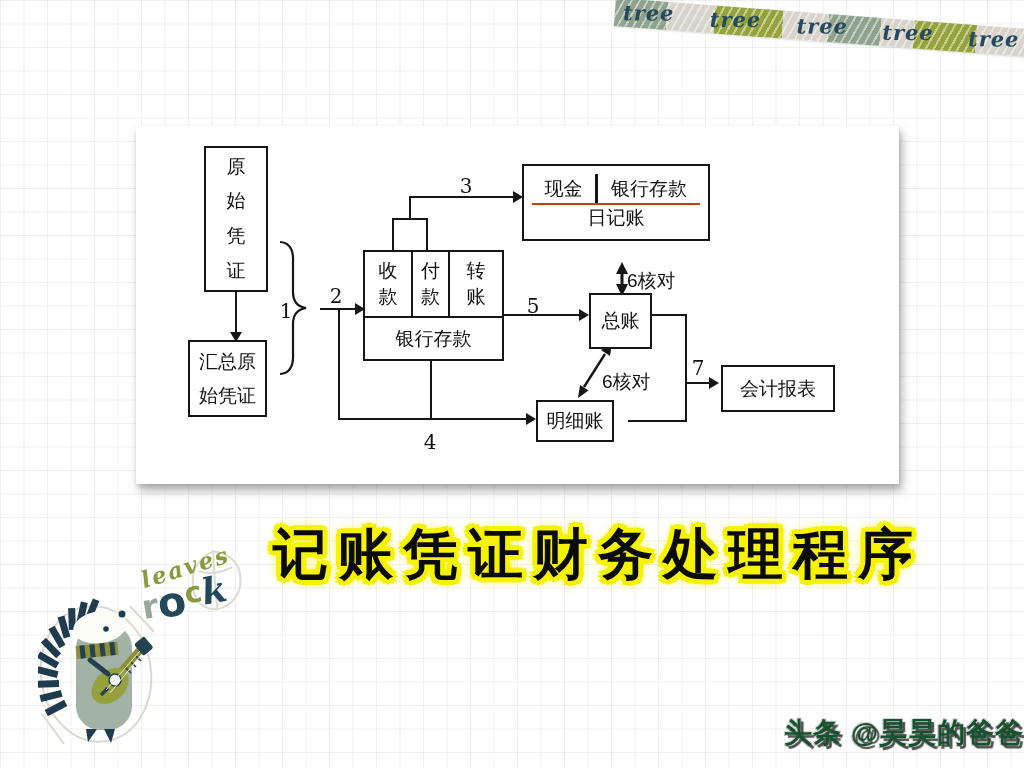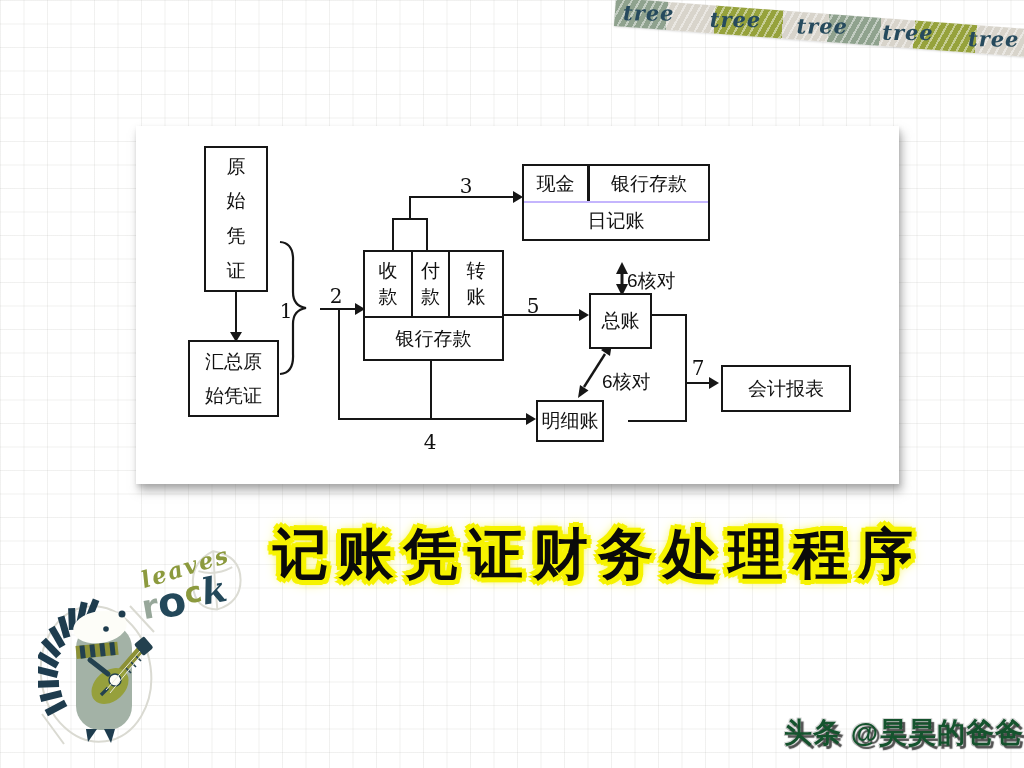--- a/index.html
+++ b/index.html
@@ -63,25 +63,25 @@
   
   .voucher{ flex-direction:column; align-items:stretch; justify-content:flex-start; padding:0; }
   .voucher-top{ display:flex; height:64px; }
   .vcell{ display:flex; align-items:center; justify-content:center; line-height:1.35; }
   .vcell-1{ width:48px; border-right:2px solid #161616; }
   .vcell-2{ width:37px; border-right:2px solid #161616; }
   .vcell-3{ flex:1; }
   .voucher-bottom{ flex:1; border-top:2px solid #161616;
     display:flex; align-items:center; justify-content:center; }
   
-  .journal{ flex-direction:column; align-items:stretch; justify-content:flex-start; padding:0; }
+  .journal{ flex-direction:column; align-items:stretch; justify-content:flex-start; padding:8px; }
   .journal-top{ display:flex; height:35px; }
   .jcell-1{ width:66px; border-right:3px solid #161616; }
   .jcell-2{ flex:1;border-radius:17px; }
-  .journal-bottom{ flex:1; border-top:2px solid #c4b5fd;
+  .journal-bottom{ flex:1; border-top:2px solid #c2410c;
     display:flex; align-items:center; justify-content:center; }
 
   
   .title{
     position:absolute; left:598px; top:518px; transform:translateX(-50%);
     white-space:nowrap;
     font-family:"DejaVu Serif", serif; font-weight:bold;
     font-size:55px; letter-spacing:10px; color:#0a0a0a;
     text-shadow:
       -5px 0 0 #f6f300, 5px 0 0 #f6f300, 0 -5px 0 #f6f300, 0 5px 0 #f6f300,
@@ -174,21 +174,21 @@
     </g>
   </svg>
 
   <div class="fc-box" style="left:256px; top:92px; width:36px; height:36px;"></div>
 
   <div class="fc-box pre" style="left:68px; top:20px; width:64px; height:146px; line-height:1.82;">原
 始
 凭
 证</div>
 
-  <div class="fc-box pre" style="left:52px; top:214px; width:91px; height:77px; line-height:1.75;">汇总原
+  <div class="fc-box pre" style="left:52px; top:214px; width:79px; height:77px; line-height:1.75;">汇总原
 始凭证</div>
 
   <div class="fc-box voucher" style="left:227px; top:124px; width:141px; height:111px;">
     <div class="voucher-top">
       <div class="vcell vcell-1 pre">收
 款</div>
       <div class="vcell vcell-2 pre">付
 款</div>
       <div class="vcell vcell-3 pre">转
 账</div>
@@ -199,23 +199,23 @@
   <div class="fc-box journal" style="left:386px; top:38px; width:188px; height:77px;">
     <div class="journal-top">
       <div class="vcell jcell-1">现金</div>
       <div class="vcell jcell-2">银行存款</div>
     </div>
     <div class="journal-bottom">日记账</div>
   </div>
 
   <div class="fc-box" style="left:453px; top:167px; width:63px; height:56px;">总账</div>
 
-  <div class="fc-box" style="left:400px; top:274px; width:68px; height:42px;">明细账</div>
-
-  <div class="fc-box" style="left:585px; top:239px; width:130px; height:47px;">会计报表</div>
+  <div class="fc-box" style="left:400px; top:274px; width:78px; height:42px;">明细账</div>
+
+  <div class="fc-box" style="left:585px; top:239px; width:114px; height:47px;">会计报表</div>
 
   <div class="num-label" style="left:150px; top:173px;">1</div>
   <div class="num-label" style="left:200px; top:158px;">2</div>
   <div class="num-label" style="left:330px; top:48px;">3</div>
   <div class="num-label" style="left:294px; top:304px;">4</div>
   <div class="num-label" style="left:397px; top:168px;">5</div>
   <div class="num-label" style="left:562px; top:230px;">7</div>
 
   <div class="check-label" style="left:491px; top:142px;">6核对</div>
   <div class="check-label" style="left:466px; top:243px;">6核对</div>

